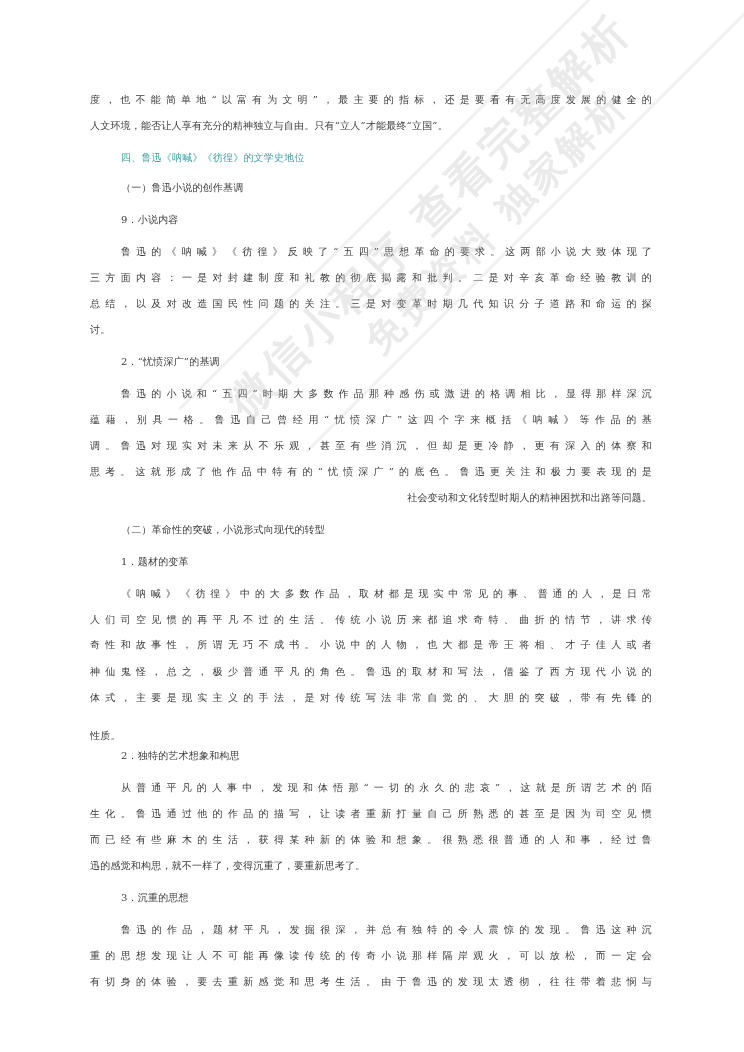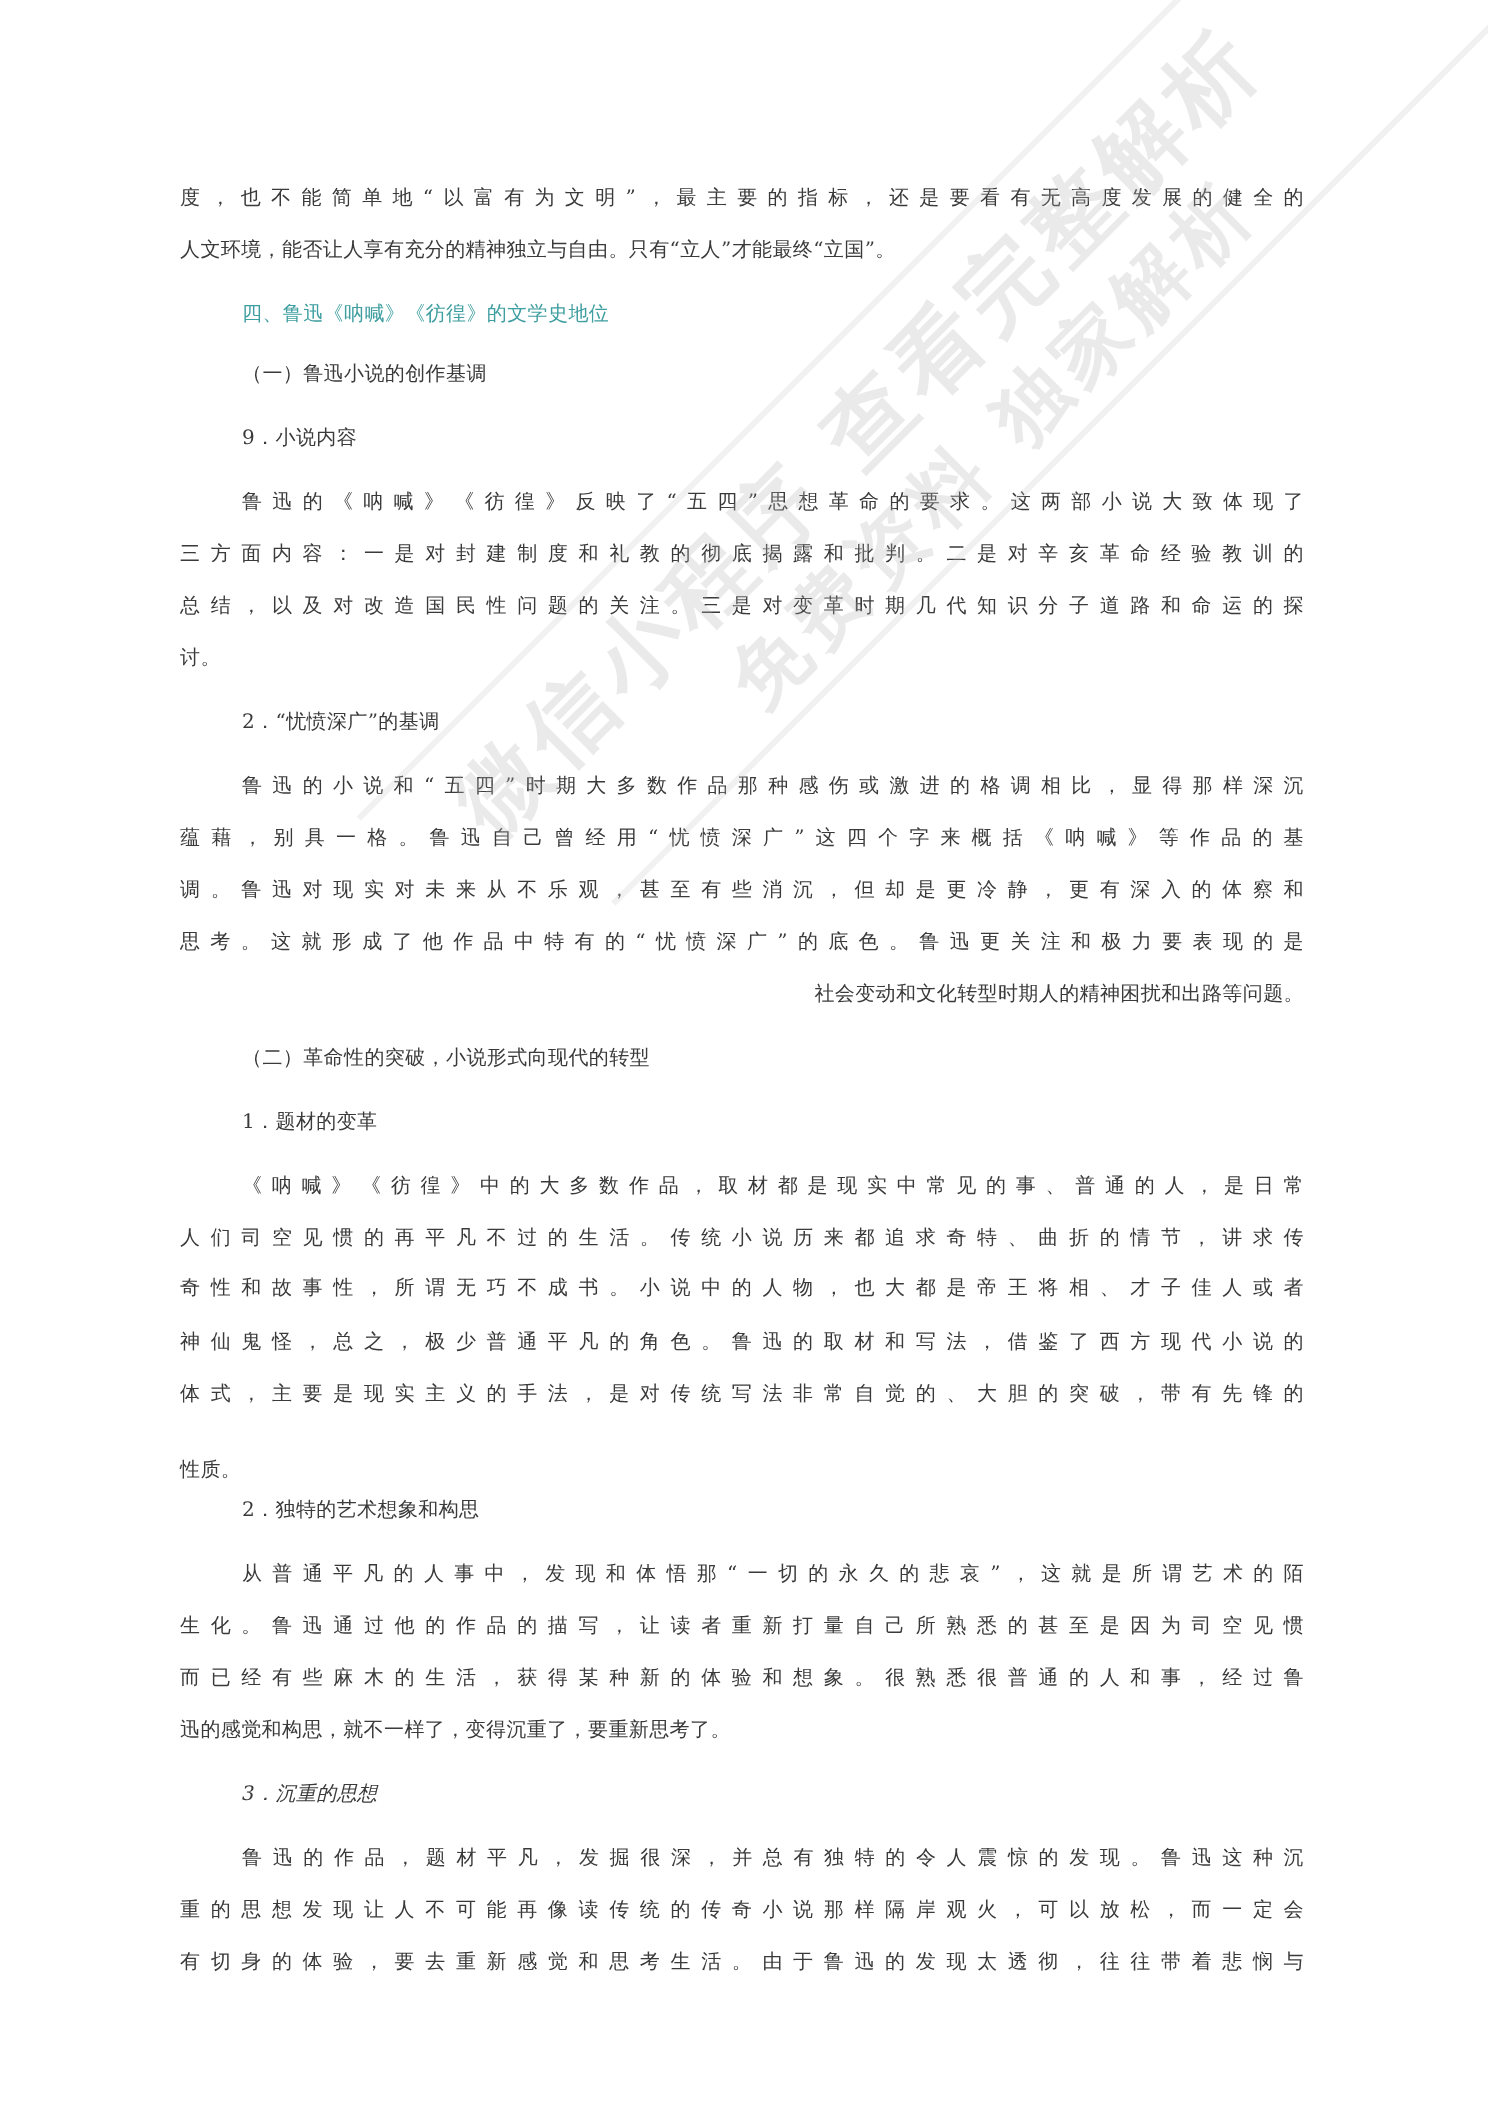--- a/index.html
+++ b/index.html
@@ -42,21 +42,21 @@
     <div class="line full" style="top: 607px;">人们司空见惯的再平凡不过的生活。传统小说历来都追求奇特、曲折的情节，讲求传</div>
     <div class="line full" style="top: 633px; font-family: Liberation Mono, monospace;">奇性和故事性，所谓无巧不成书。小说中的人物，也大都是帝王将相、才子佳人或者</div>
     <div class="line full" style="top: 659px;">神仙鬼怪，总之，极少普通平凡的角色。鲁迅的取材和写法，借鉴了西方现代小说的</div>
     <div class="line full" style="top: 685px;">体式，主要是现实主义的手法，是对传统写法非常自觉的、大胆的突破，带有先锋的</div>
     <div class="line" style="top: 711px; margin-top: 12px;">性质。</div>
     <div class="line indent" style="top: 743px;">2．独特的艺术想象和构思</div>
     <div class="line indent full" style="top: 775px;">从普通平凡的人事中，发现和体悟那“一切的永久的悲哀”，这就是所谓艺术的陌</div>
     <div class="line full" style="top: 801px;">生化。鲁迅通过他的作品的描写，让读者重新打量自己所熟悉的甚至是因为司空见惯</div>
     <div class="line full" style="top: 827px;">而已经有些麻木的生活，获得某种新的体验和想象。很熟悉很普通的人和事，经过鲁</div>
     <div class="line" style="top: 853px;">迅的感觉和构思，就不一样了，变得沉重了，要重新思考了。</div>
-    <div class="line indent" style="top: 885px; font-style: italic;">3．沉重的思想</div>
+    <div class="line indent" style="top: 885px;">3．沉重的思想</div>
     <div class="line indent full" style="top: 917px;">鲁迅的作品，题材平凡，发掘很深，并总有独特的令人震惊的发现。鲁迅这种沉</div>
     <div class="line full" style="top: 943px;">重的思想发现让人不可能再像读传统的传奇小说那样隔岸观火，可以放松，而一定会</div>
     <div class="line full" style="top: 969px;">有切身的体验，要去重新感觉和思考生活。由于鲁迅的发现太透彻，往往带着悲悯与</div>
   </div>
 
 <div class="watermark">
   <div class="wm-stripe" style="left:0;top:40px;width:680px;"></div>
   <div class="wm-text" style="left:40px;top:52px;">微信小程序 查看完整解析</div>
   <div class="wm-text" style="left:180px;top:108px;font-size:38px;">免费资料 独家解析</div>
   <div class="wm-stripe" style="left:60px;top:160px;width:620px;"></div>

